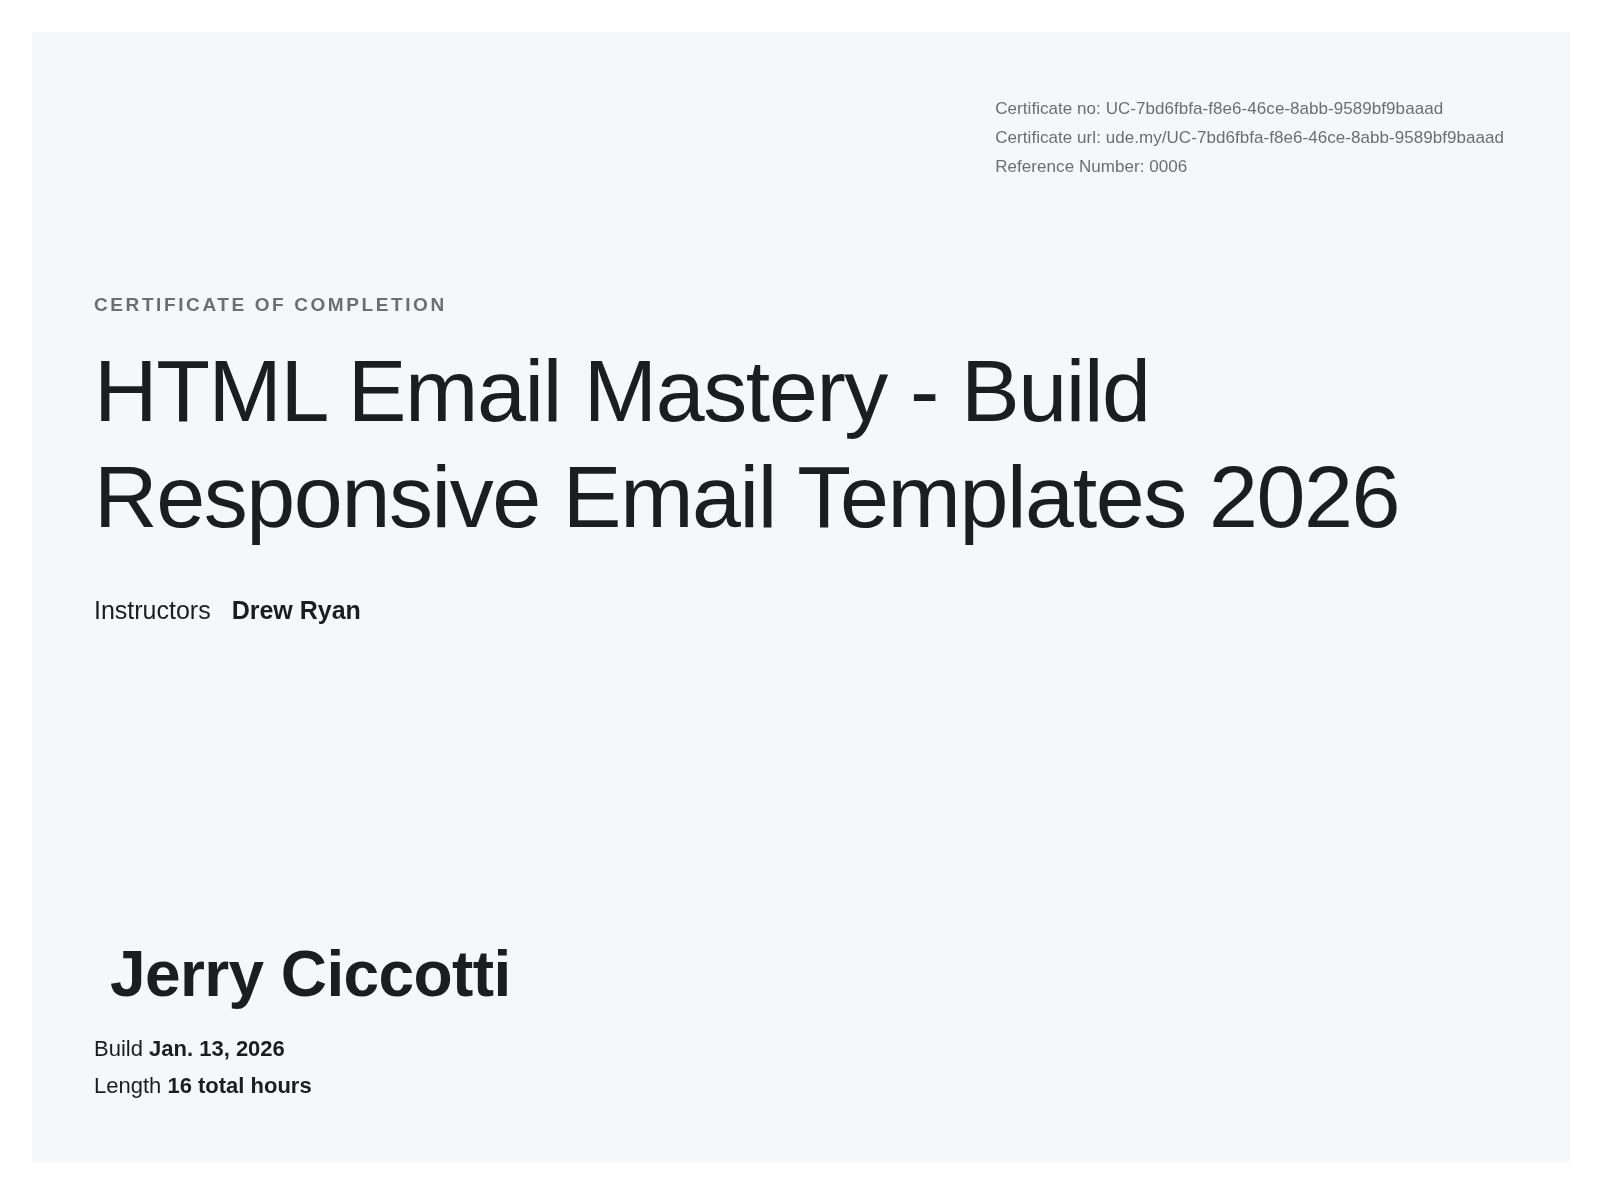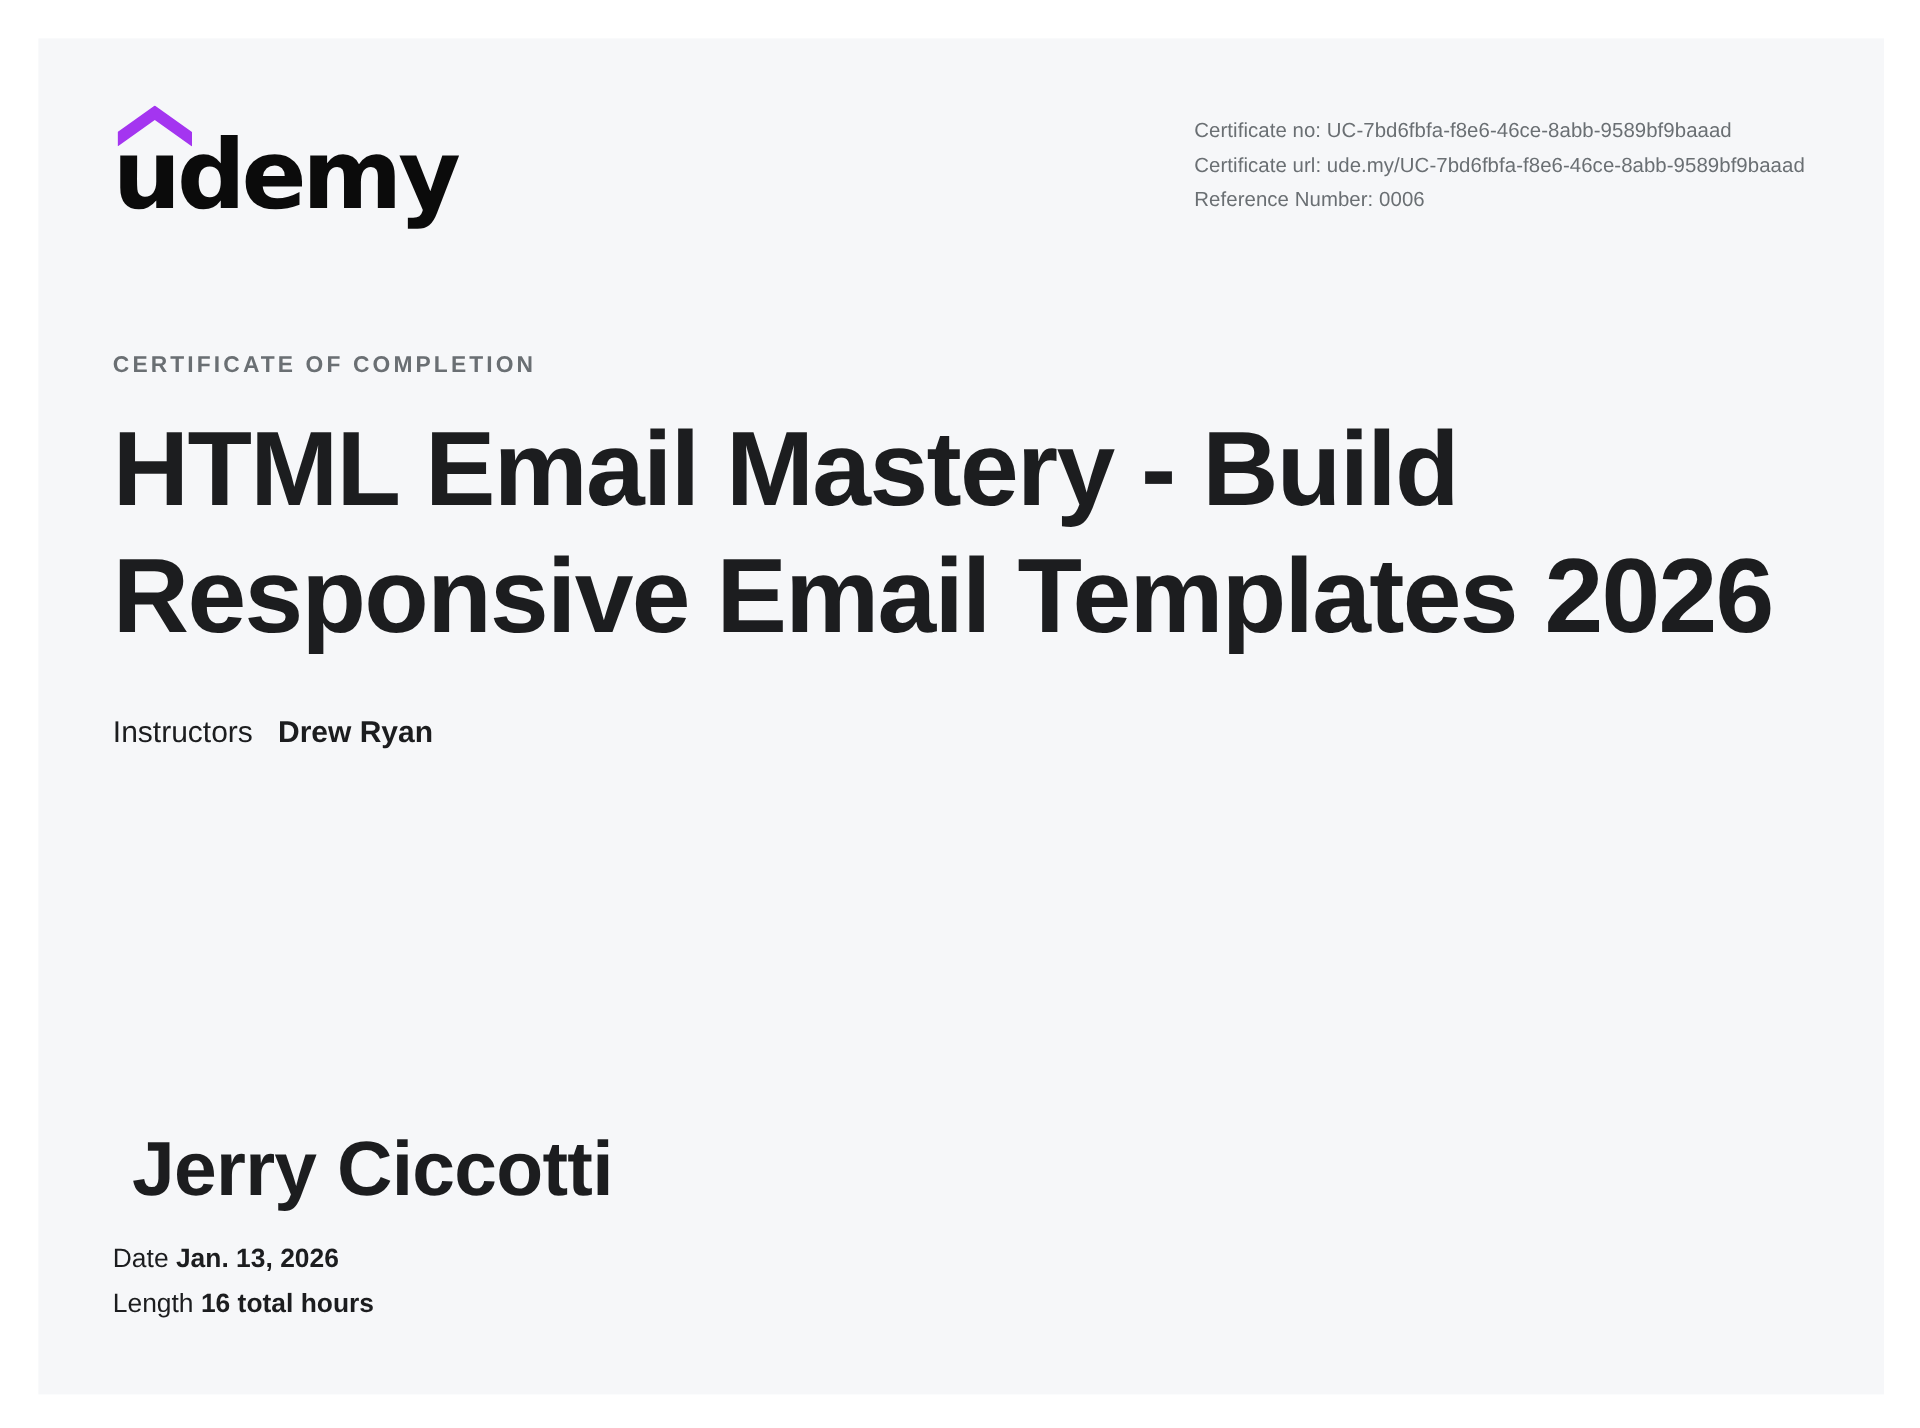--- a/index.html
+++ b/index.html
@@ -83,21 +83,21 @@
     font-size: 19px;
     font-weight: 700;
     letter-spacing: 2.6px;
     color: #6a6f73;
     text-transform: uppercase;
     margin: 0 0 22px 0;
   }
 
   .course-title {
     font-size: 88px;
-    font-weight: 700;
+    font-weight: 400;
     line-height: 1.2;
     letter-spacing: -1.4px;
     color: #1c1d1f;
     margin: 0;
     max-width: 1400px;
   }
 
   .instructors-row {
     margin-top: 44px;
     font-size: 25px;
@@ -135,26 +135,20 @@
   .detail-label { font-weight: 400; }
   .detail-value { font-weight: 700; margin-left: 0; }
 </style>
 </head>
 <body>
 
 <div class="certificate-page">
 
   <div class="cert-header">
 
-    <div class="brand-logo">
-      <svg class="brand-chevron" viewBox="0 0 62 34" aria-hidden="true">
-        <polygon points="31,0 62,22 62,34 31,12 0,34 0,22" fill="#a435f0"></polygon>
-      </svg>
-      <div class="brand-wordmark">udemy</div>
-    </div>
 
     <div class="cert-meta">
       <div class="cert-meta-line">Certificate no: UC-7bd6fbfa-f8e6-46ce-8abb-9589bf9baaad</div>
       <div class="cert-meta-line">Certificate url: ude.my/UC-7bd6fbfa-f8e6-46ce-8abb-9589bf9baaad</div>
       <div class="cert-meta-line">Reference Number: 0006</div>
     </div>
 
   </div>
 
   <div class="cert-body">
@@ -162,21 +156,21 @@
     <h1 class="course-title">HTML Email Mastery - Build Responsive Email Templates 2026</h1>
     <div class="instructors-row">
       <span class="instructors-label">Instructors</span>
       <span class="instructors-value">Drew Ryan</span>
     </div>
   </div>
 
   <div class="cert-footer">
     <div class="recipient-name">Jerry Ciccotti</div>
     <div class="detail-row">
-      <span class="detail-label">Date</span>
+      <span class="detail-label">Build</span>
       <span class="detail-value">Jan. 13, 2026</span>
     </div>
     <div class="detail-row">
       <span class="detail-label">Length</span>
       <span class="detail-value">16 total hours</span>
     </div>
   </div>
 
 </div>
 

